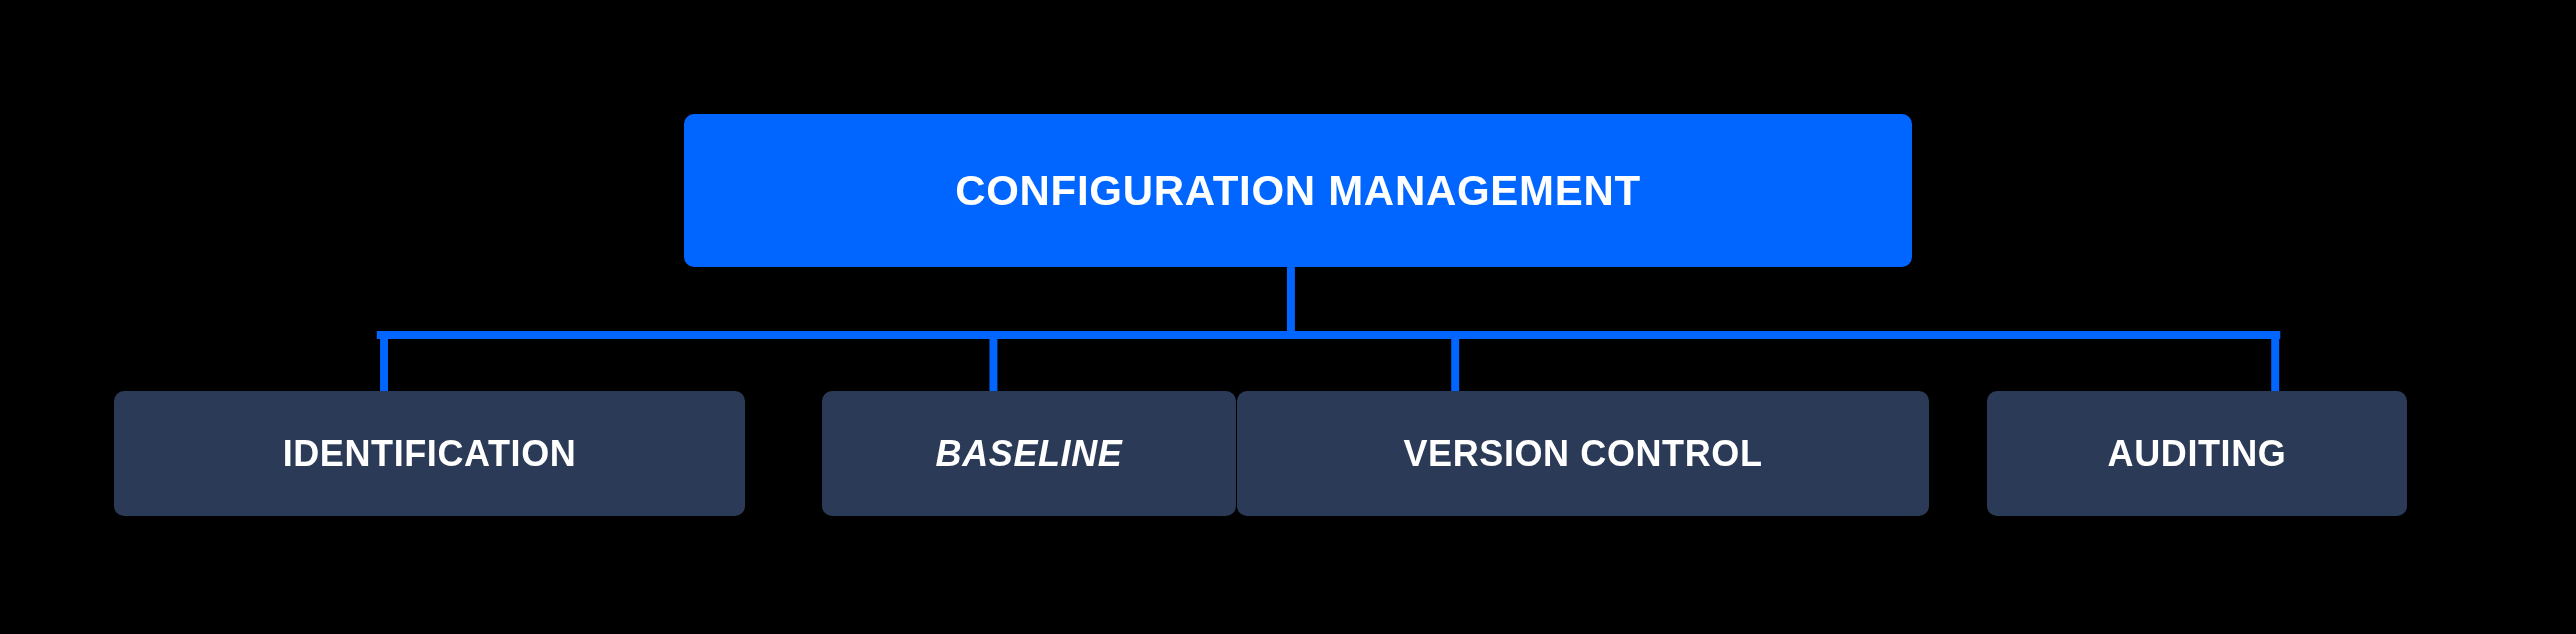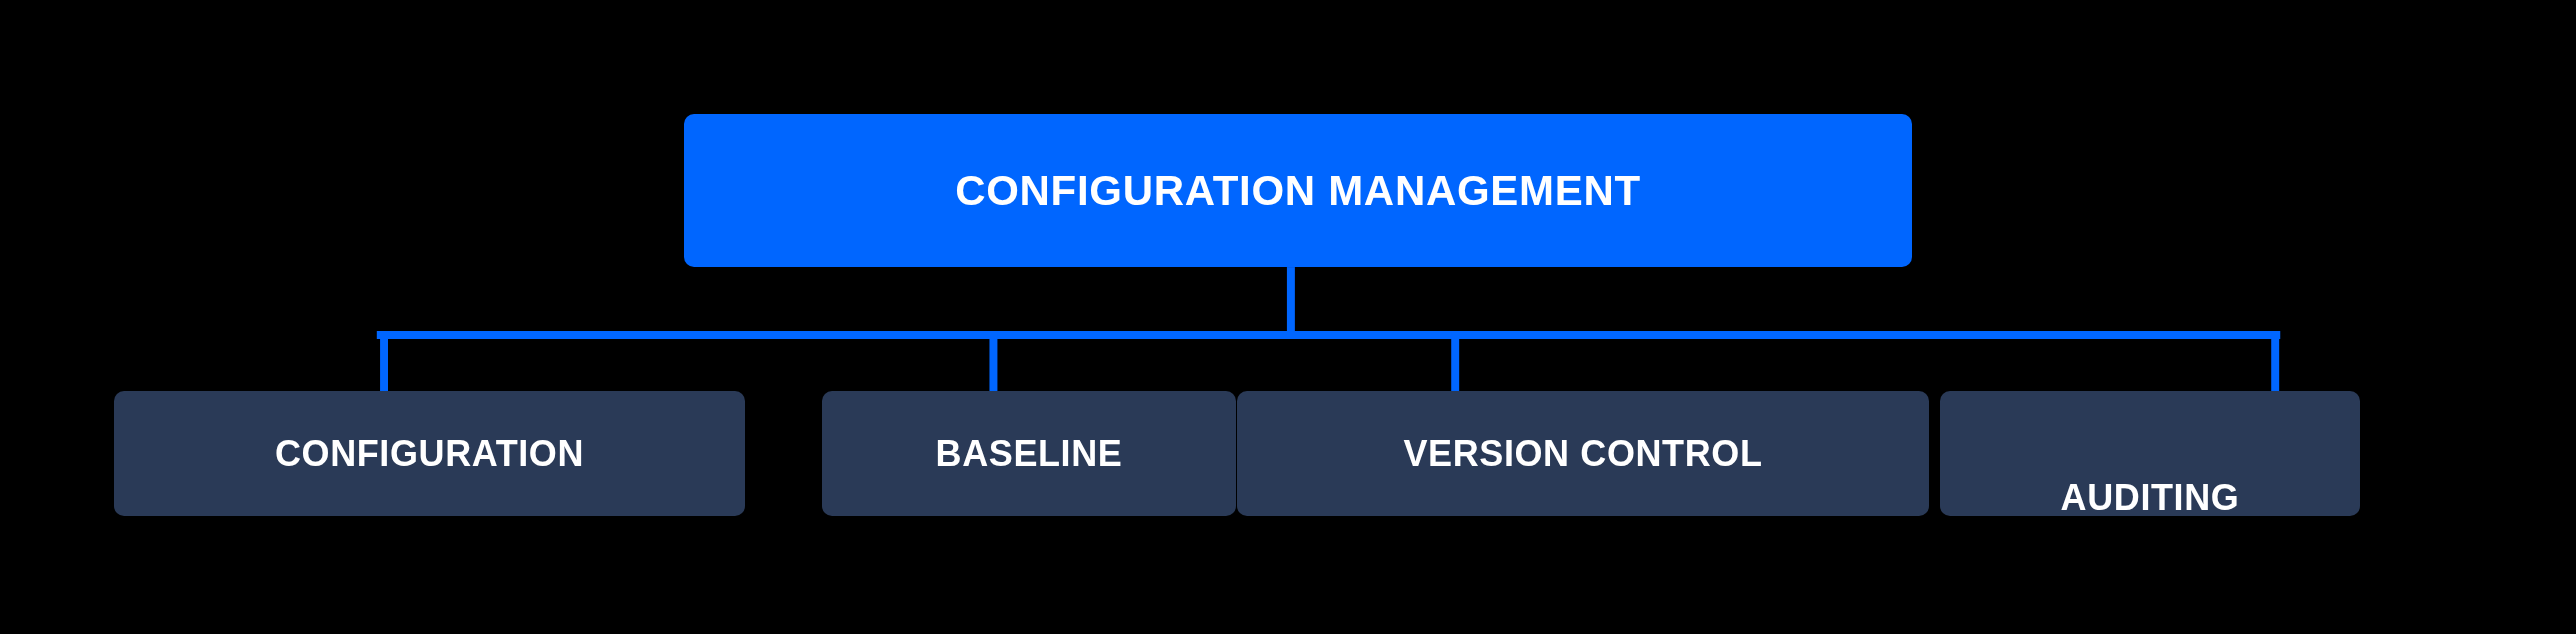--- a/index.html
+++ b/index.html
@@ -59,23 +59,23 @@
     top: 391px;
     height: 125px;
     background: #2A3A57;
   }
   .node-child .node-label {
     font-size: 36px;
     font-weight: 600;
     letter-spacing: 0.6px;
   }
   #node-child-0 { left: 114px;  width: 631px; }
-  #node-child-1 { left: 822px; width: 414px; }
+  #node-child-1 { left: 822px; width: 414px; font-style: italic; }
   #node-child-2 { left: 1237px; width: 692px; }
-  #node-child-3 { left: 1940px; width: 420px; align-items: flex-end; }
+  #node-child-3 { left: 1987px; width: 420px; }
 </style>
 </head>
 <body>
 
 <div id="canvas">
 
   <svg id="connector-layer" viewBox="0 0 3558 876" width="2576" height="634" xmlns="http://www.w3.org/2000/svg">
     <g stroke="#0066FF" stroke-width="11" fill="none" stroke-linecap="butt">
 
       <line x1="1783" y1="369" x2="1783" y2="463"></line>
@@ -87,21 +87,21 @@
       <line x1="2010" y1="458" x2="2010" y2="541"></line>
       <line x1="3143" y1="458" x2="3143" y2="541"></line>
     </g>
   </svg>
 
   <div class="node" id="node-root">
     <span class="node-label">CONFIGURATION MANAGEMENT</span>
   </div>
 
   <div class="node node-child" id="node-child-0">
-    <span class="node-label">CONFIGURATION</span>
+    <span class="node-label">IDENTIFICATION</span>
   </div>
 
   <div class="node node-child" id="node-child-1">
     <span class="node-label">BASELINE</span>
   </div>
 
   <div class="node node-child" id="node-child-2">
     <span class="node-label">VERSION CONTROL</span>
   </div>
 

